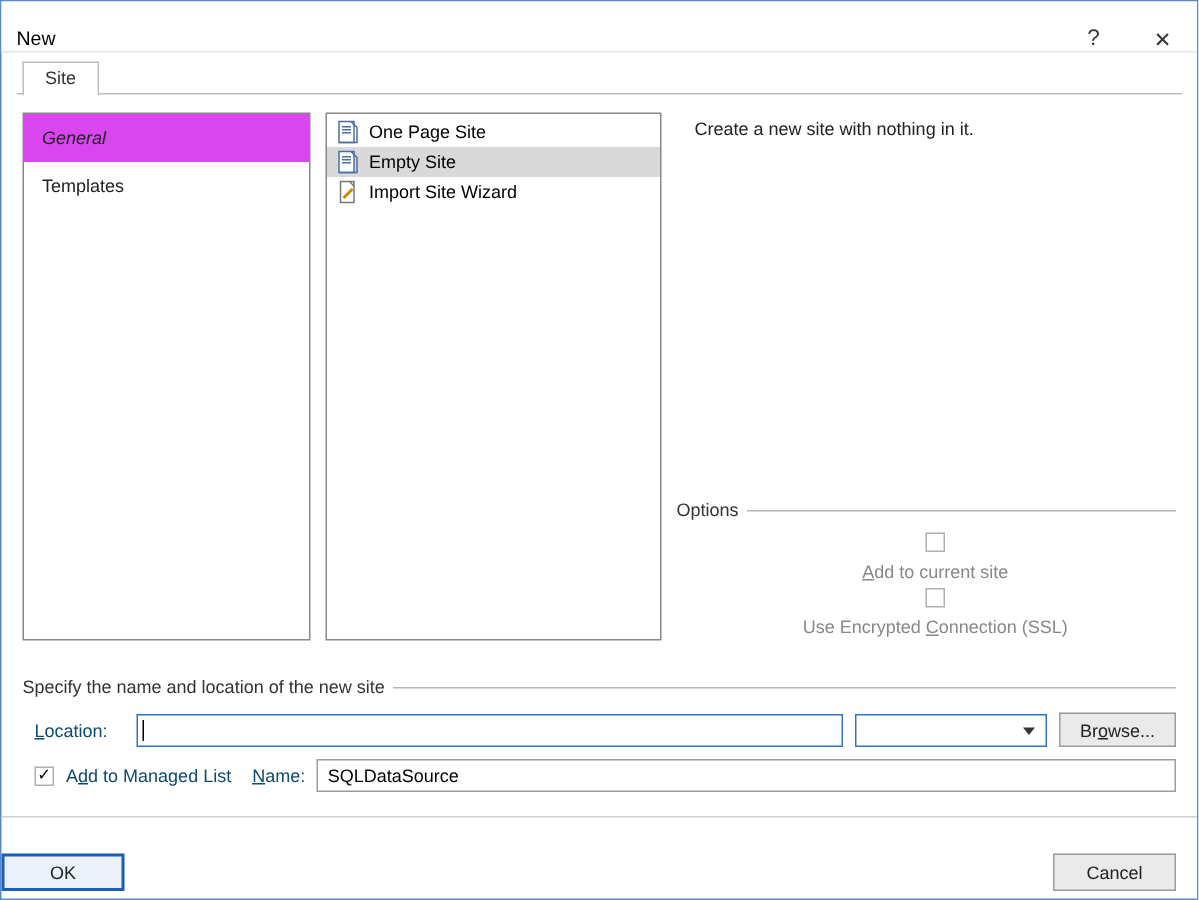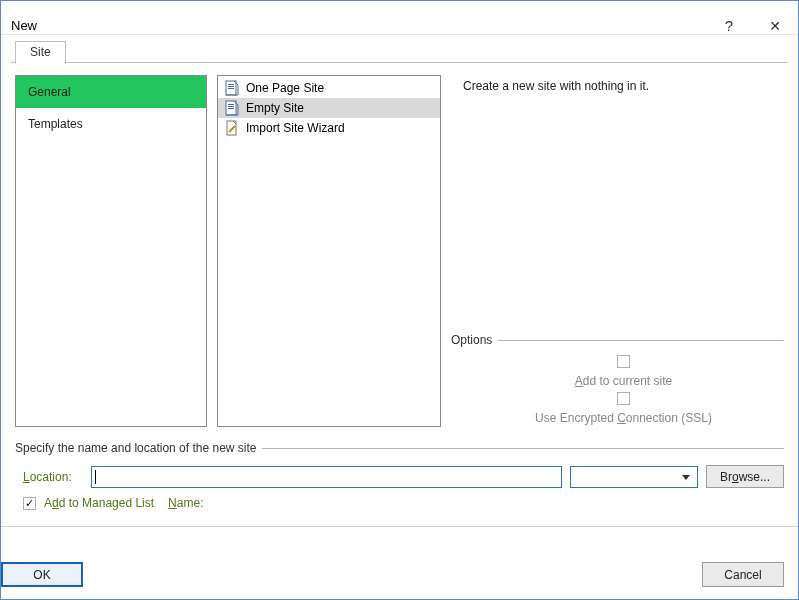--- a/index.html
+++ b/index.html
@@ -81,21 +81,22 @@
     border: 1px solid #888;
     background: #fff;
     overflow: hidden;
   }
   .cat-item {
     padding: 9px 12px;
     color: #222;
     cursor: default;
   }
   .cat-item.selected {
-    background: #22c55e;
+    background: #d946ef;
+    font-style: italic;
   }
   .panel-tpl {
     width: 224px;
     border: 1px solid #888;
     background: #fff;
     padding: 2px 0;
   }
   .tpl-item {
     display: flex;
     align-items: center;
@@ -144,28 +145,28 @@
     display: inline-block;
   }
   .chk.checked::after {
     content: "✓";
     font-size: 11px;
     line-height: 11px;
     display: block;
     text-align: center;
     color: #000;
   }
-  .specify-block { margin-top: 14px; }
+  .specify-block { margin-top: 24px; }
   .form-row {
     display: flex;
     align-items: center;
     gap: 8px;
     padding: 4px 0 4px 8px;
   }
-  .form-label { color: #4d7c0f; }
+  .form-label { color: #0c4a6e; }
   .u { text-decoration: underline; }
   .loc-input {
     flex: 1;
     height: 22px;
     border: 1px solid #2e72c4;
     background: #fff;
     padding: 0 4px;
     color: #000;
     position: relative;
   }
@@ -319,20 +320,23 @@
             <span>Br</span>
             <span class="u">o</span>
             <span>wse...</span>
           </div>
       </div>
 
       <div class="form-row">
         <span class="chk checked"></span>
         <span class="form-label"><span>A</span><span class="u">d</span><span>d to Managed List</span></span>
         <span class="form-label" style="margin-left:6px"><span></span><span class="u">N</span><span>ame:</span></span>
+        <div class="name-input">
+            <span>SQLDataSource</span>
+          </div>
       </div>
     </div>
 
     <div class="divider-h"></div>
   </div>
 
   <div class="footer">
     <div class="btn primary">OK</div>
     <div class="btn">Cancel</div>
   </div>

